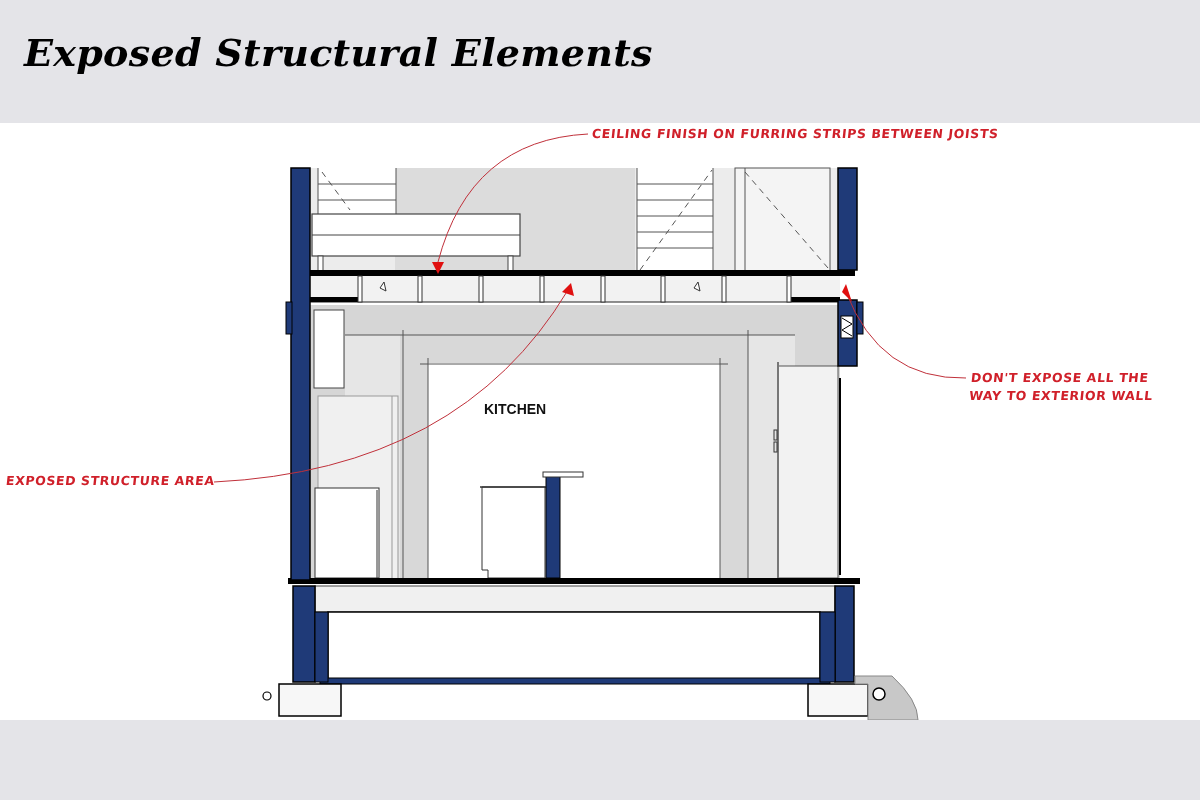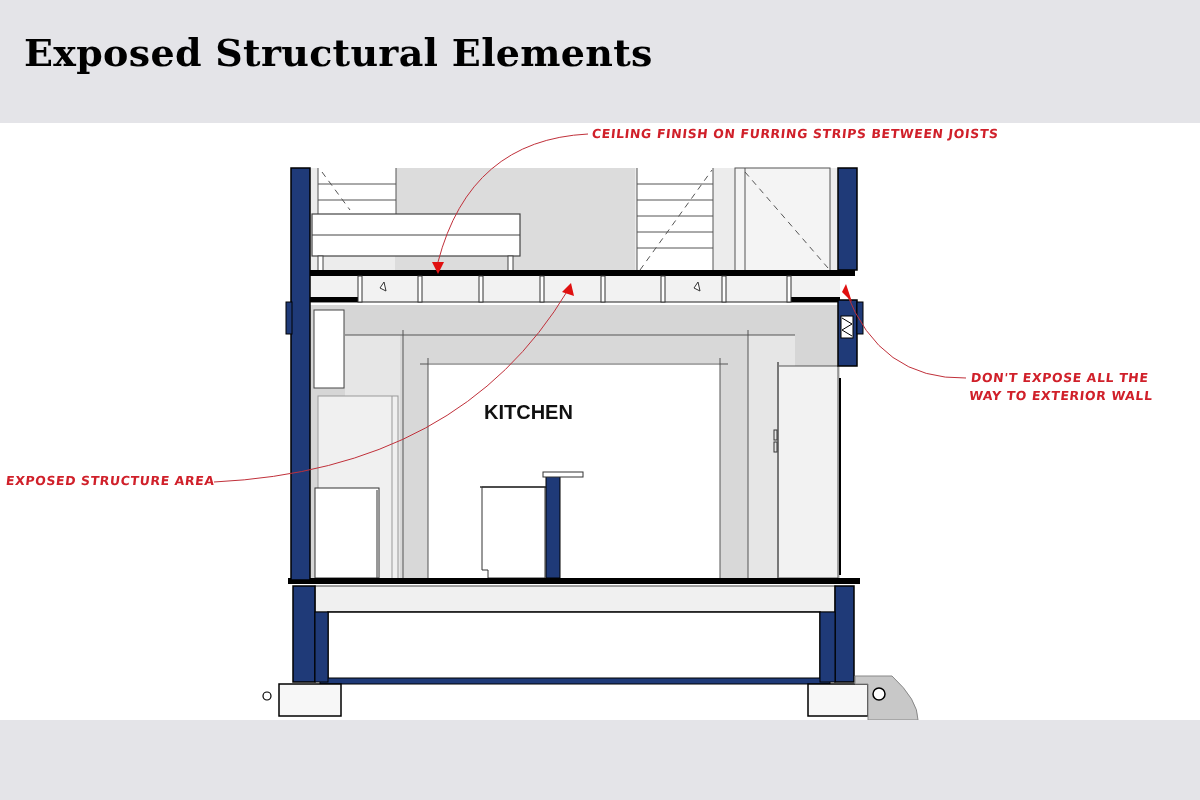--- a/index.html
+++ b/index.html
@@ -1,23 +1,23 @@
 <!DOCTYPE html>
 <html><head>
 <meta charset="utf-8">
 <style>
   html, body { margin:0; padding:0; }
   body { width:1200px; height:800px; background:#e4e4e8; position:relative; overflow:hidden; font-family:"Liberation Sans", sans-serif; }
-  .header { position:absolute; left:0; top:0; width:1200px; height:123px; background:#e4e4e8; }
+  .header { position:absolute; left:0; top:0; width:1200px; height:123px; background:#e4e4e8;font-style:italic; }
   .title { position:absolute; left:24px; top:30px; font-family:"DejaVu Serif", serif; font-weight:bold; font-size:38px; color:#000; letter-spacing:0.3px; }
   .canvas { position:absolute; left:0; top:123px; width:1200px; height:597px; background:#fff; }
   .footer { position:absolute; left:0; top:720px; width:1200px; height:80px; background:#e4e4e8; }
   svg { position:absolute; left:0; top:0; }
   .note { position:absolute; font-family:"DejaVu Sans", sans-serif; font-weight:bold; font-size:12.5px; color:#d0202a; text-transform:uppercase; letter-spacing:0.6px; line-height:18px; white-space:nowrap; transform:skewX(-6deg); }
-  .room { position:absolute; font-family:"Liberation Sans", sans-serif; font-weight:bold; font-size:20px; color:#111; }
+  .room { position:absolute; font-family:"Liberation Sans", sans-serif; font-weight:bold; font-size:14px; color:#111; }
 </style>
 </head>
 <body>
 
 <div class="header">
   <div class="title">Exposed Structural Elements</div>
 </div>
 
 <div class="canvas">
   <svg width="1200" height="597" viewBox="0 123 1200 597">

